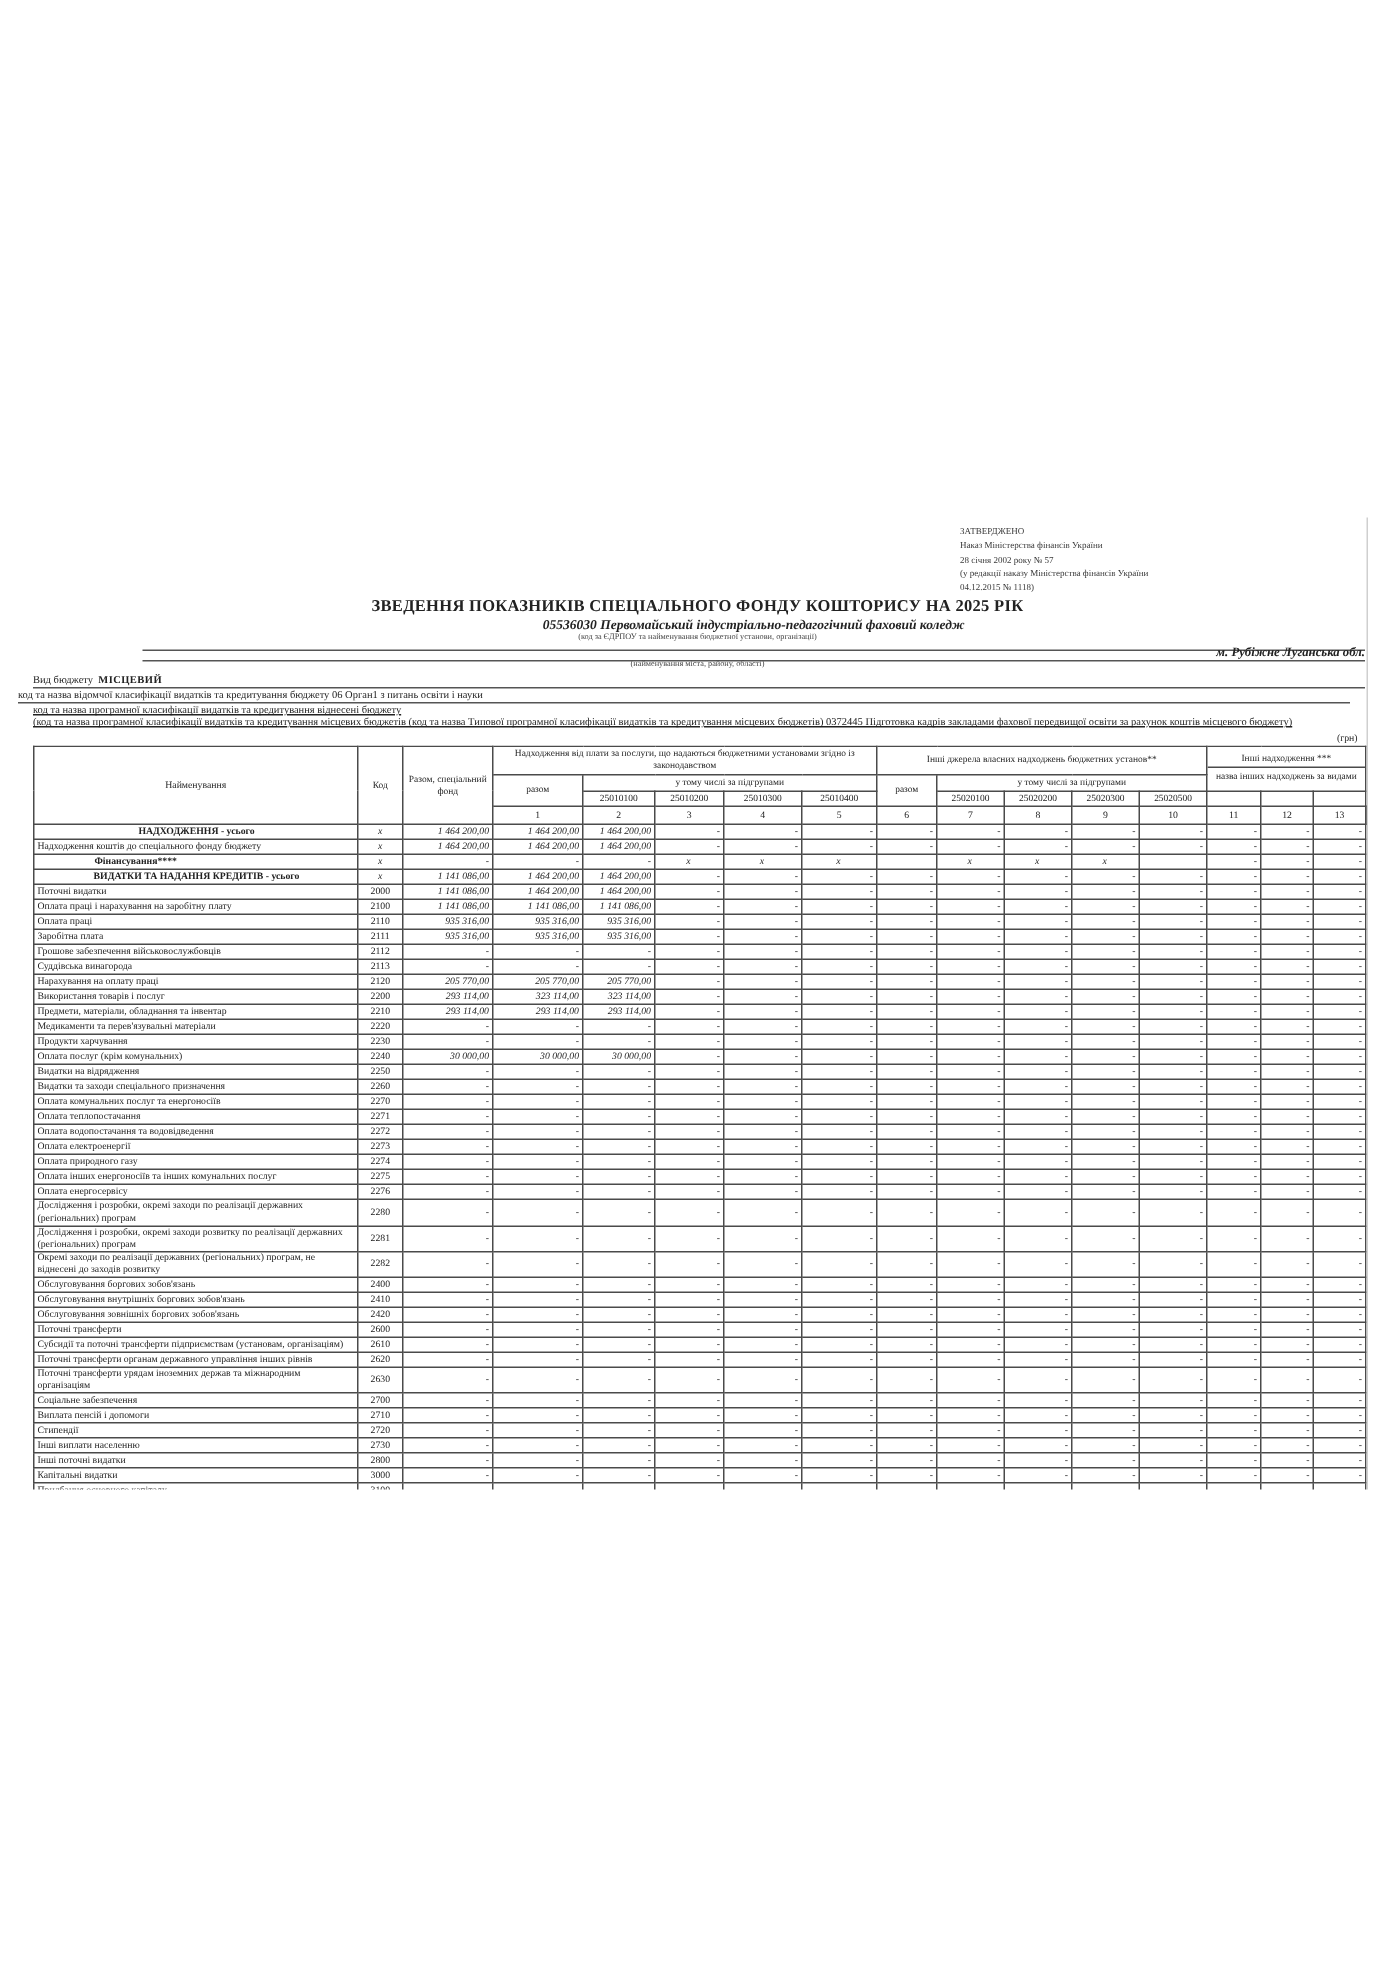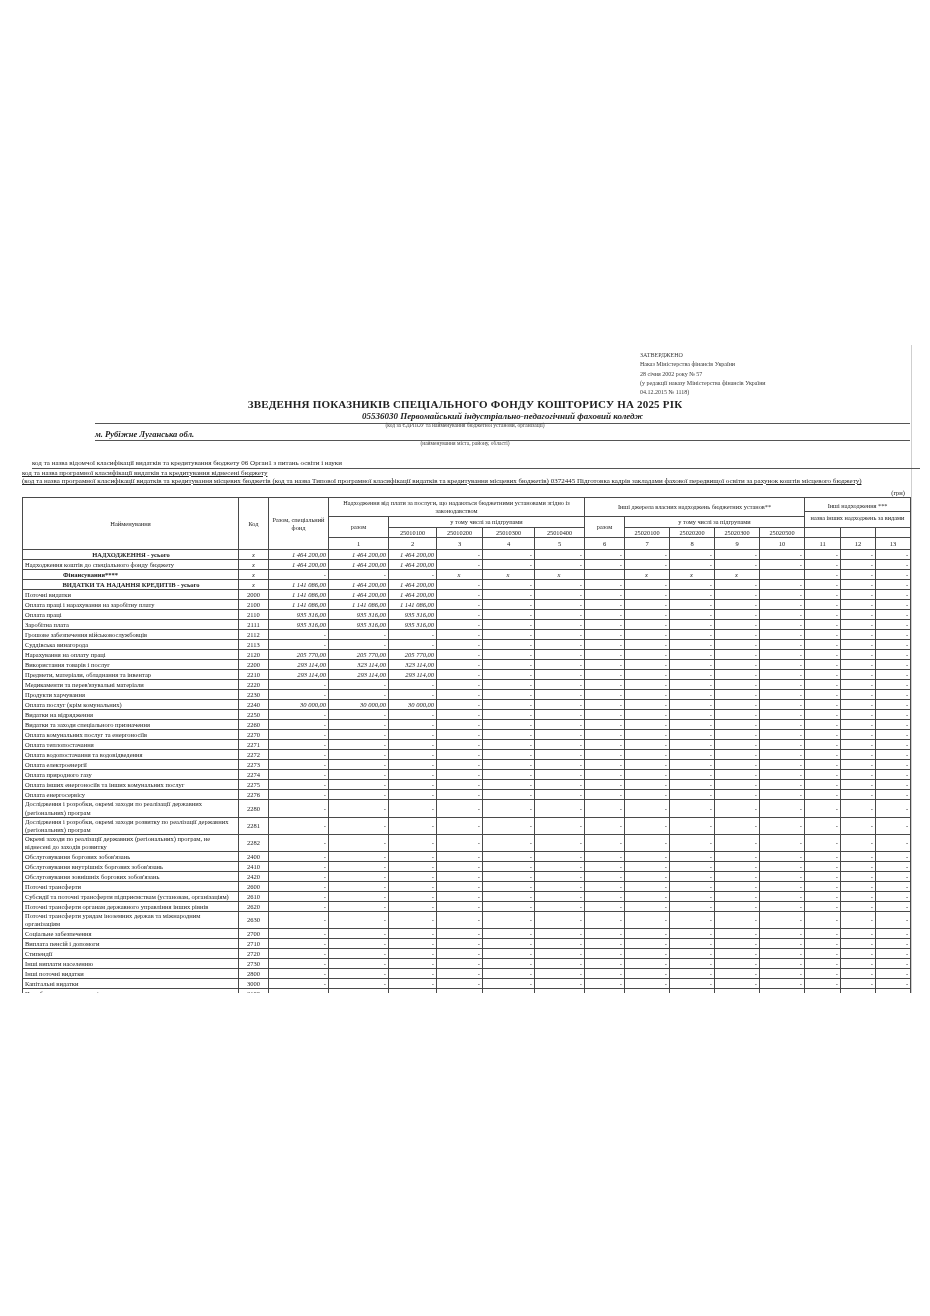--- a/index.html
+++ b/index.html
@@ -5,29 +5,29 @@
   html,body{margin:0;padding:0;background:#ffffff;}
   #page{position:relative;width:930px;height:1316px;background:#ffffff;overflow:hidden;
         font-family:"Liberation Serif","DejaVu Serif",serif;color:#222;}
   .scan-edge{position:absolute;left:911px;top:345px;width:1px;height:648px;background:#cfcfcf;}
 
   
   #approval{position:absolute;left:640px;top:351px;width:260px;font-size:6px;line-height:1.55;color:#3a3a3a;}
 
   
   #title{position:absolute;left:0;top:398px;width:930px;text-align:center;font-size:11px;font-weight:bold;letter-spacing:.2px;}
-  #org{position:absolute;left:95px;top:411px;width:815px;text-align:center;font-size:9px;font-weight:bold;font-style:italic;border-bottom:1px solid #555;padding-bottom:2px;}
+  #org{position:absolute;left:95px;top:411px;width:815px;text-align:center;font-size:9px;font-weight:bold;font-style:italic;border-bottom:1px solid #555;padding-bottom:12px;}
   #org-note{position:absolute;left:0;top:422px;width:930px;text-align:center;font-size:5.5px;color:#444;}
-  #city{position:absolute;left:95px;top:429px;width:815px;text-align:left;font-size:8.5px;font-weight:bold;font-style:italic;border-bottom:1px solid #555;padding-bottom:1px;}
+  #city{position:absolute;left:95px;top:429px;width:815px;text-align:right;font-size:8.5px;font-weight:bold;font-style:italic;border-bottom:1px solid #555;padding-bottom:1px;}
   #city-note{position:absolute;left:0;top:440px;width:930px;text-align:center;font-size:5.5px;color:#444;}
 
   
   #budget-line{position:absolute;left:22px;top:449px;width:888px;font-size:7px;border-bottom:1px solid #555;padding-bottom:1px;}
   #budget-line b{letter-spacing:.3px;}
-  #class-line1{position:absolute;left:32px;top:459px;width:888px;font-size:7px;border-bottom:1px solid #555;padding-bottom:1px;}
+  #class-line1{position:absolute;left:12px;top:459px;width:888px;font-size:7px;border-bottom:1px solid #555;padding-bottom:1px;}
   #class-line2{position:absolute;left:22px;top:469px;width:700px;font-size:7px;text-decoration:underline;}
   #class-line3{position:absolute;left:22px;top:477px;width:888px;font-size:7px;text-decoration:underline;line-height:1.35;}
   #uah{position:absolute;left:700px;top:489px;width:205px;text-align:right;font-size:6.5px;}
 
   
   #tbl-wrap{position:absolute;left:22px;top:497px;width:889px;height:496px;overflow:hidden;}
   table{border-collapse:collapse;width:888px;table-layout:fixed;}
   th,td{border:1px solid #4a4a4a;padding:0 1px;overflow:hidden;}
   thead th{font-size:6.3px;font-weight:normal;text-align:center;vertical-align:middle;line-height:1.25;padding:1px;}
   thead th.big{font-size:6.5px;}
@@ -56,20 +56,24 @@
     <div>(у редакції наказу Міністерства фінансів України</div>
     <div>04.12.2015 № 1118)</div>
   </div>
 
   <div id="title">ЗВЕДЕННЯ ПОКАЗНИКІВ СПЕЦІАЛЬНОГО ФОНДУ КОШТОРИСУ НА 2025 РІК</div>
   <div id="org">05536030  Первомайський індустріально-педагогічний фаховий коледж</div>
   <div id="org-note">(код за ЄДРПОУ та найменування бюджетної установи, організації)</div>
   <div id="city">м. Рубіжне Луганська обл.</div>
   <div id="city-note">(найменування міста, району, області)</div>
 
+  <div id="budget-line">
+    <span>Вид бюджету</span>&nbsp;
+    <b>МІСЦЕВИЙ</b>
+  </div>
   <div id="class-line1">код та назва відомчої класифікації видатків та кредитування бюджету   06  Орган1 з питань освіти і науки</div>
   <div id="class-line2">код та назва програмної класифікації видатків та кредитування віднесені бюджету</div>
   <div id="class-line3">(код та назва програмної класифікації видатків та кредитування місцевих бюджетів (код та назва Типової програмної класифікації видатків та кредитування місцевих бюджетів)    0372445  Підготовка кадрів закладами фахової передвищої освіти за рахунок коштів місцевого бюджету)</div>
   <div id="uah">(грн)</div>
 
   <div id="tbl-wrap">
     <table>
       <colgroup>
         <col style="width:216px">
           <col style="width:30px">

